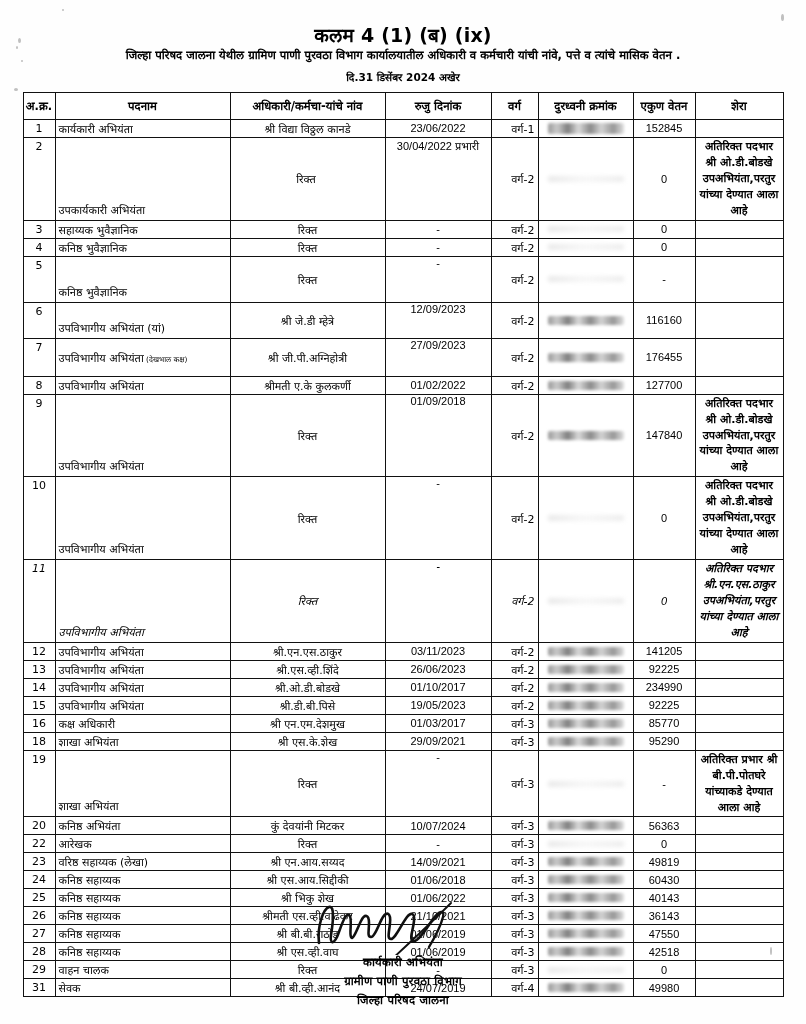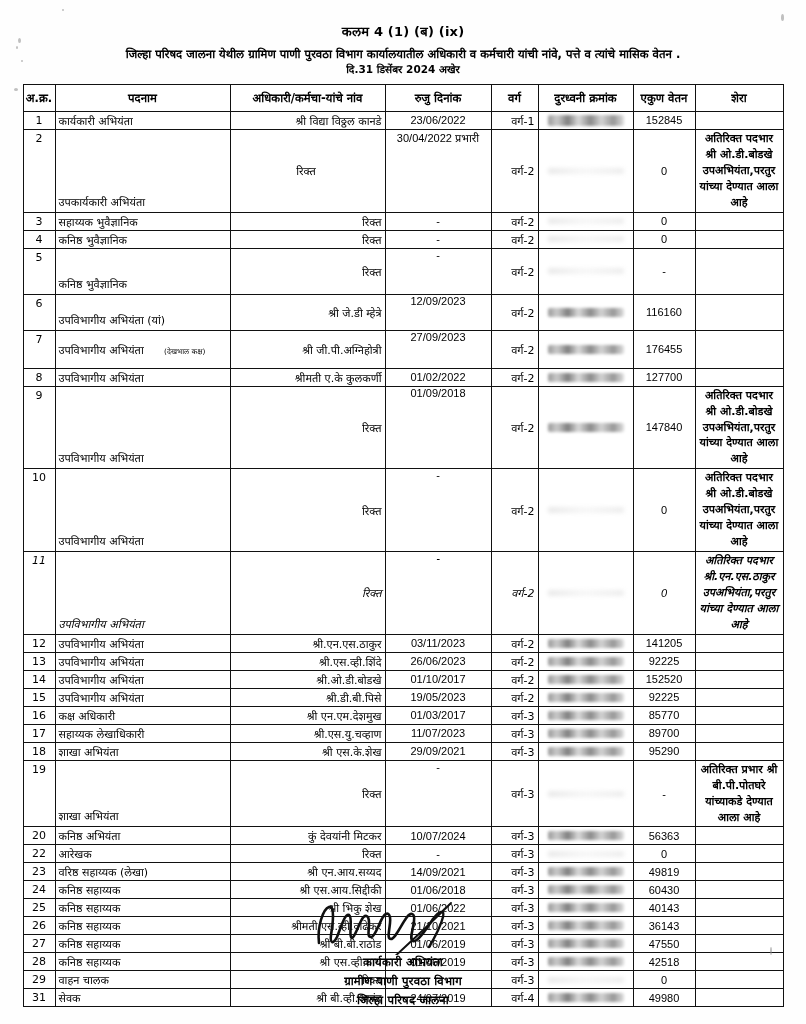--- a/index.html
+++ b/index.html
@@ -26,29 +26,29 @@
     position: absolute;
     background: #8d8d8d;
     border-radius: 50%;
     opacity: .55;
   }
   .header {
     text-align: center;
     padding-top: 22px;
   }
   .doc-clause {
-    font-size: 13px;
+    font-size: 19px;
     font-weight: bold;
     letter-spacing: .2px;
-    margin-bottom: 7px;
     text-align: center;
   }
   .doc-subtitle {
     font-size: 11.5px;
     font-weight: bold;
+    margin-bottom: 7px;
     padding: 0 50px;
     line-height: 1.3;
   }
   .doc-date {
     font-size: 10.5px;
     font-weight: bold;
     margin-bottom: 8px;
   }
 
   table.reg {
@@ -77,33 +77,33 @@
   col.c-post   { width: 175px; }
   col.c-name   { width: 155px; }
   col.c-date   { width: 106px; }
   col.c-class  { width: 47px; }
   col.c-phone  { width: 95px; }
   col.c-salary { width: 62px; }
   col.c-remark { width: 88px; }
 
   td.sr      { text-align: center; font-size: 11.5px; }
   td.post    { text-align: left;   padding-left: 4px; }
-  td.name    { text-align: right;   padding-left: 5px; }
+  td.name    { text-align: center;   padding-left: 5px; }
   td.date    { text-align: center; font-family: "Liberation Sans", sans-serif; font-size: 11px;}
   td.cls     { text-align: right; }
   td.phone   { padding: 0; position: relative; }
   td.salary  { text-align: center; font-family: "Liberation Sans", sans-serif; font-size: 11.5px; margin-left: 37px; }
   td.remark  { text-align: center; font-size: 5.4px; line-height: 1.45; font-weight: bold; padding: 2px 2px; }
 
   td.name.center { text-align: center; padding-left: 0; }
   td.post.bottom { vertical-align: bottom; padding-bottom: 3px; }
   td.sr.top      { vertical-align: top; padding-top: 2px; }
   td.date.top    { vertical-align: top; padding-top: 0; }
 
-  .sub { font-size: 7.4px; margin-left: 18px; }
+  .sub { font-size: 7.4px; }
 
   
   .redact {
     display: block;
     height: 9px;
     margin: 0 6px;
     border-radius: 2px;
     background: linear-gradient(90deg,
         rgba(120,120,120,.75) 0%, rgba(150,150,150,.5) 12%,
         rgba(95,95,95,.8) 26%, rgba(165,165,165,.42) 40%,
@@ -346,21 +346,21 @@
         </tr>
         <tr>
           <td class="sr">14</td>
           <td class="post">उपविभागीय अभियंता</td>
           <td class="name">श्री.ओ.डी.बोडखे</td>
           <td class="date">01/10/2017</td>
           <td class="cls">वर्ग-2</td>
           <td class="phone">
             <span class="redact"></span>
           </td>
-          <td class="salary">152520</td>
+          <td class="salary">234990</td>
           <td class="remark"></td>
         </tr>
         <tr>
           <td class="sr">15</td>
           <td class="post">उपविभागीय अभियंता</td>
           <td class="name">श्री.डी.बी.पिसे</td>
           <td class="date">19/05/2023</td>
           <td class="cls">वर्ग-2</td>
           <td class="phone">
             <span class="redact"></span>
@@ -371,32 +371,20 @@
         <tr>
           <td class="sr">16</td>
           <td class="post">कक्ष अधिकारी</td>
           <td class="name">श्री एन.एम.देशमुख</td>
           <td class="date">01/03/2017</td>
           <td class="cls">वर्ग-3</td>
           <td class="phone">
             <span class="redact"></span>
           </td>
           <td class="salary">85770</td>
-          <td class="remark"></td>
-        </tr>
-        <tr>
-          <td class="sr">17</td>
-          <td class="post">सहाय्यक लेखाधिकारी</td>
-          <td class="name">श्री.एस.यु.चव्हाण</td>
-          <td class="date">11/07/2023</td>
-          <td class="cls">वर्ग-3</td>
-          <td class="phone">
-            <span class="redact"></span>
-          </td>
-          <td class="salary">89700</td>
           <td class="remark"></td>
         </tr>
         <tr>
           <td class="sr">18</td>
           <td class="post">शाखा अभियंता</td>
           <td class="name">श्री एस.के.शेख</td>
           <td class="date">29/09/2021</td>
           <td class="cls">वर्ग-3</td>
           <td class="phone">
             <span class="redact"></span>

